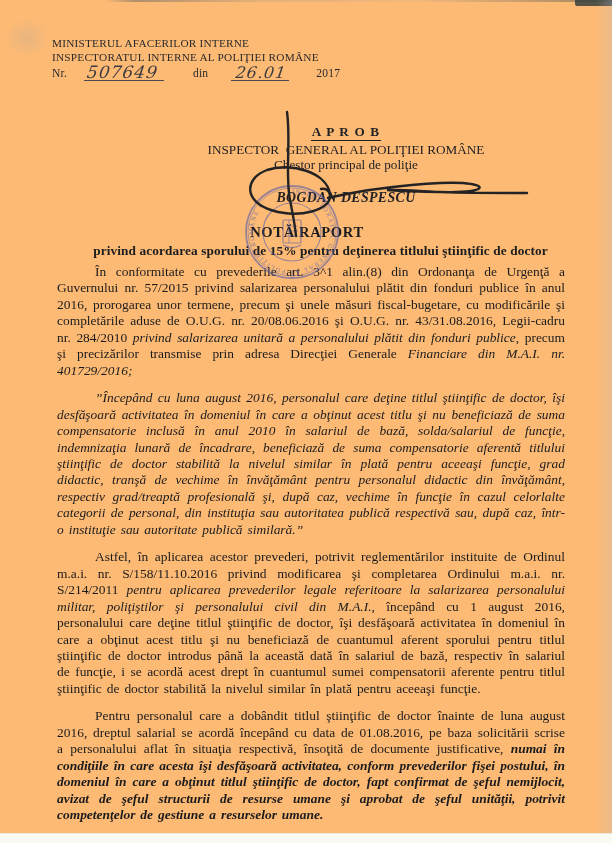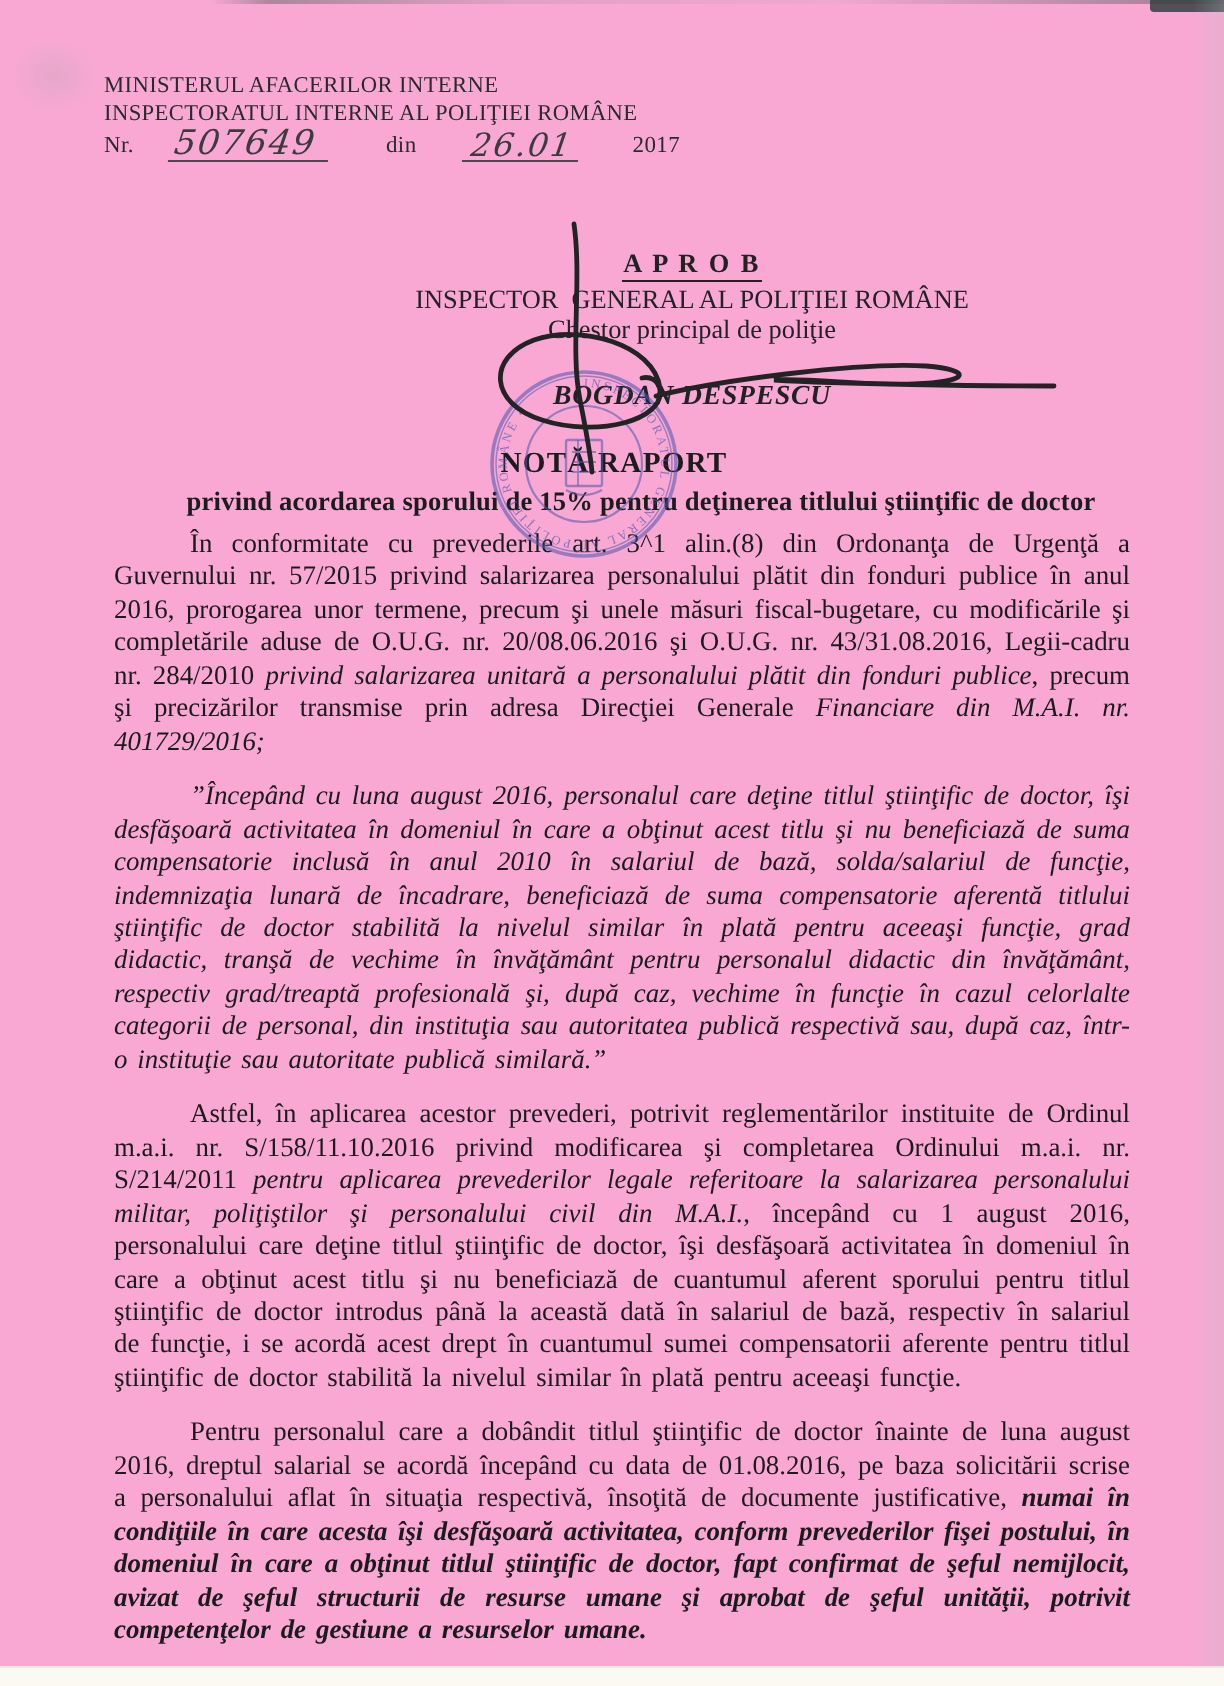--- a/index.html
+++ b/index.html
@@ -1,20 +1,20 @@
 <!DOCTYPE html>
 <html><head>
 <meta charset="utf-8">
 <style>
   html, body { margin: 0; padding: 0; background: #e8e8e8; }
   .page {
     position: relative;
     width: 612px; height: 843px;
     margin: 0 auto;
-    background: #f9a8d4;
+    background: #fdba74;
     overflow: hidden;
     font-family: "Liberation Serif", serif;
     color: #1c1c1e;
   }
   
   .scan-top-line {
     position: absolute; top: 0; left: 105px; right: 0; height: 2px;
     background: linear-gradient(to right,
       rgba(0,0,0,0), rgba(100,100,100,.5) 6%, rgba(140,140,140,.22) 30%,
       rgba(170,170,170,.12) 62%, rgba(70,80,80,.45) 96%);

